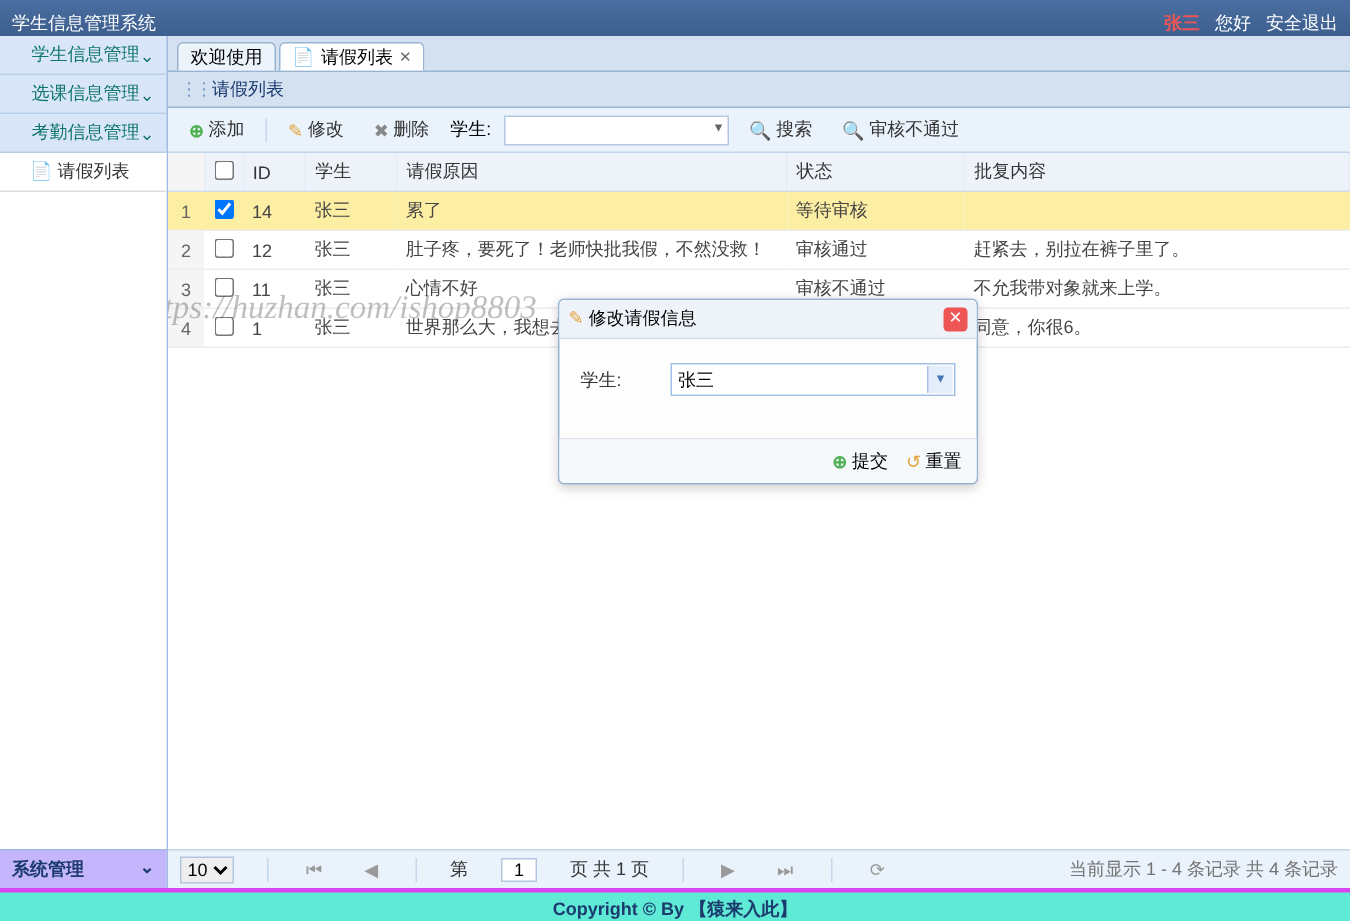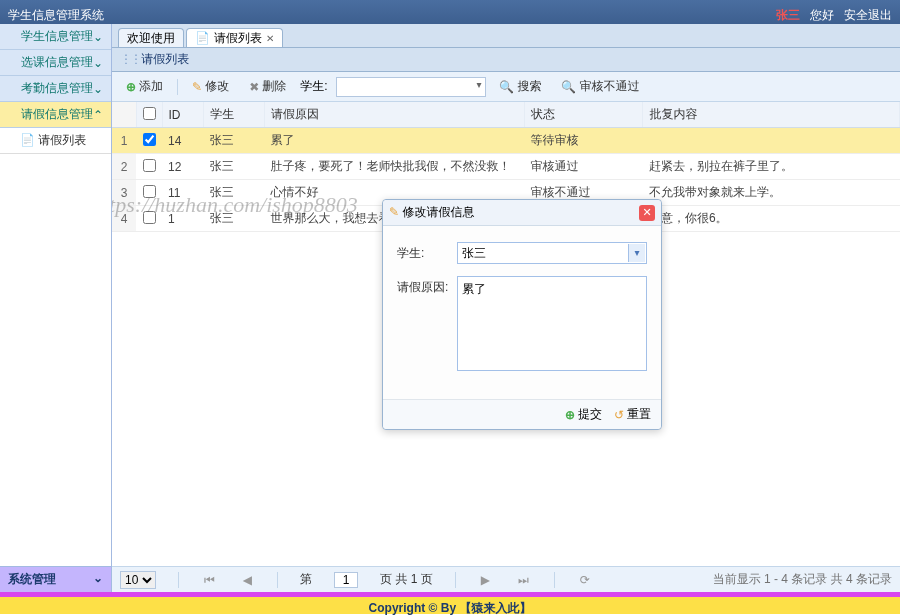--- a/index.html
+++ b/index.html
@@ -55,24 +55,24 @@
 
 
 .pager { height: 26px; background: #eaf2fb; border-top: 1px solid #c3d6ea; display: flex; align-items: center; padding: 0 8px; gap: 22px; color: #333; }
 .pager select { border: 1px solid #b3c7e0; font-size: 12px; }
 .pager .pbtn { color: #999; cursor: pointer; padding: 0 3px; }
 .pager input { width: 24px; border: 1px solid #b3c7e0; text-align: center; }
 .pager .spacer { flex: 1; }
 .pager .info { color: #737373; }
 
 
-.footer { height: 22px; background: #fde047; border-top: 5px solid #d946ef; text-align: center; line-height: 22px; color: #1b3a6d; font-weight: bold; }
-
-
-.dialog { position: absolute; top: 175px; left: 270px; width: 280px; background: #fdfdfd; border: 1px solid #99b4d1; border-radius: 4px; box-shadow: 0 2px 8px rgba(0,0,0,0.2); }
+.footer { height: 22px; background: #5eead4; border-top: 3px solid #d946ef; text-align: center; line-height: 22px; color: #1b3a6d; font-weight: bold; }
+
+
+.dialog { position: absolute; top: 175px; left: 260px; width: 280px; background: #fdfdfd; border: 1px solid #99b4d1; border-radius: 4px; box-shadow: 0 2px 8px rgba(0,0,0,0.2); }
 .dialog-head { background: #eef3fa; border-bottom: 1px solid #d0dce8; padding: 4px 6px; display: flex; justify-content: space-between; align-items: center; border-radius: 4px 4px 0 0; }
 .dialog-head .ttl::before { content: "✎ "; color: #e6a23c; }
 .dialog-head .x { width: 16px; height: 16px; background: #e55; color: #fff; border-radius: 3px; text-align: center; line-height: 15px; cursor: pointer; font-size: 11px; }
 .dialog-body { padding: 16px 14px; }
 .form-row { display: flex; margin-bottom: 12px; }
 .form-row label { width: 60px; padding-top: 3px; color: #333; }
 .combo { flex: 1; position: relative; }
 .combo input { width: 100%; height: 22px; border: 1px solid #a3c0e8; padding: 0 20px 0 4px; background: #fff; }
 .combo::after { content: "▾"; position: absolute; right: 2px; top: 2px; width: 16px; text-align: center; color: #4976b8; background: #e4eefb; border-left: 1px solid #a3c0e8; height: 18px; line-height: 18px; font-size: 10px; }
 .form-row textarea { flex: 1; height: 95px; border: 1px solid #a3c0e8; padding: 4px; resize: none; font-family: inherit; }
@@ -99,24 +99,20 @@
         <span class="chevron">⌄</span>
       </div>
     <div class="nav-item">
         <span>选课信息管理</span>
         <span class="chevron">⌄</span>
       </div>
     <div class="nav-item">
         <span>考勤信息管理</span>
         <span class="chevron">⌄</span>
       </div>
-    <div class="nav-item active">
-        <span>请假信息管理</span>
-        <span class="chevron">⌃</span>
-      </div>
     <div class="nav-sub">请假列表</div>
     <div class="sidebar-fill"></div>
     <div class="nav-sys">
         <span>系统管理</span>
         <span class="chevron">⌄</span>
       </div>
   </div>
 
   <div class="content">
     <div class="tabs">
@@ -235,24 +231,20 @@
         <span class="ttl">修改请假信息</span>
         <span class="x">✕</span>
       </div>
       <div class="dialog-body">
         <div class="form-row">
           <label>学生:</label>
           <div class="combo">
             <input value="张三" style="">
           </div>
         </div>
-        <div class="form-row">
-          <label>请假原因:</label>
-          <textarea style="">累了</textarea>
-        </div>
       </div>
       <div class="dialog-foot">
         <span class="dbtn">
             <span class="ico-add">⊕</span>
             <span>提交</span>
           </span>
         <span class="dbtn">
             <span class="ico-reset">↺</span>
             <span>重置</span>
           </span>

